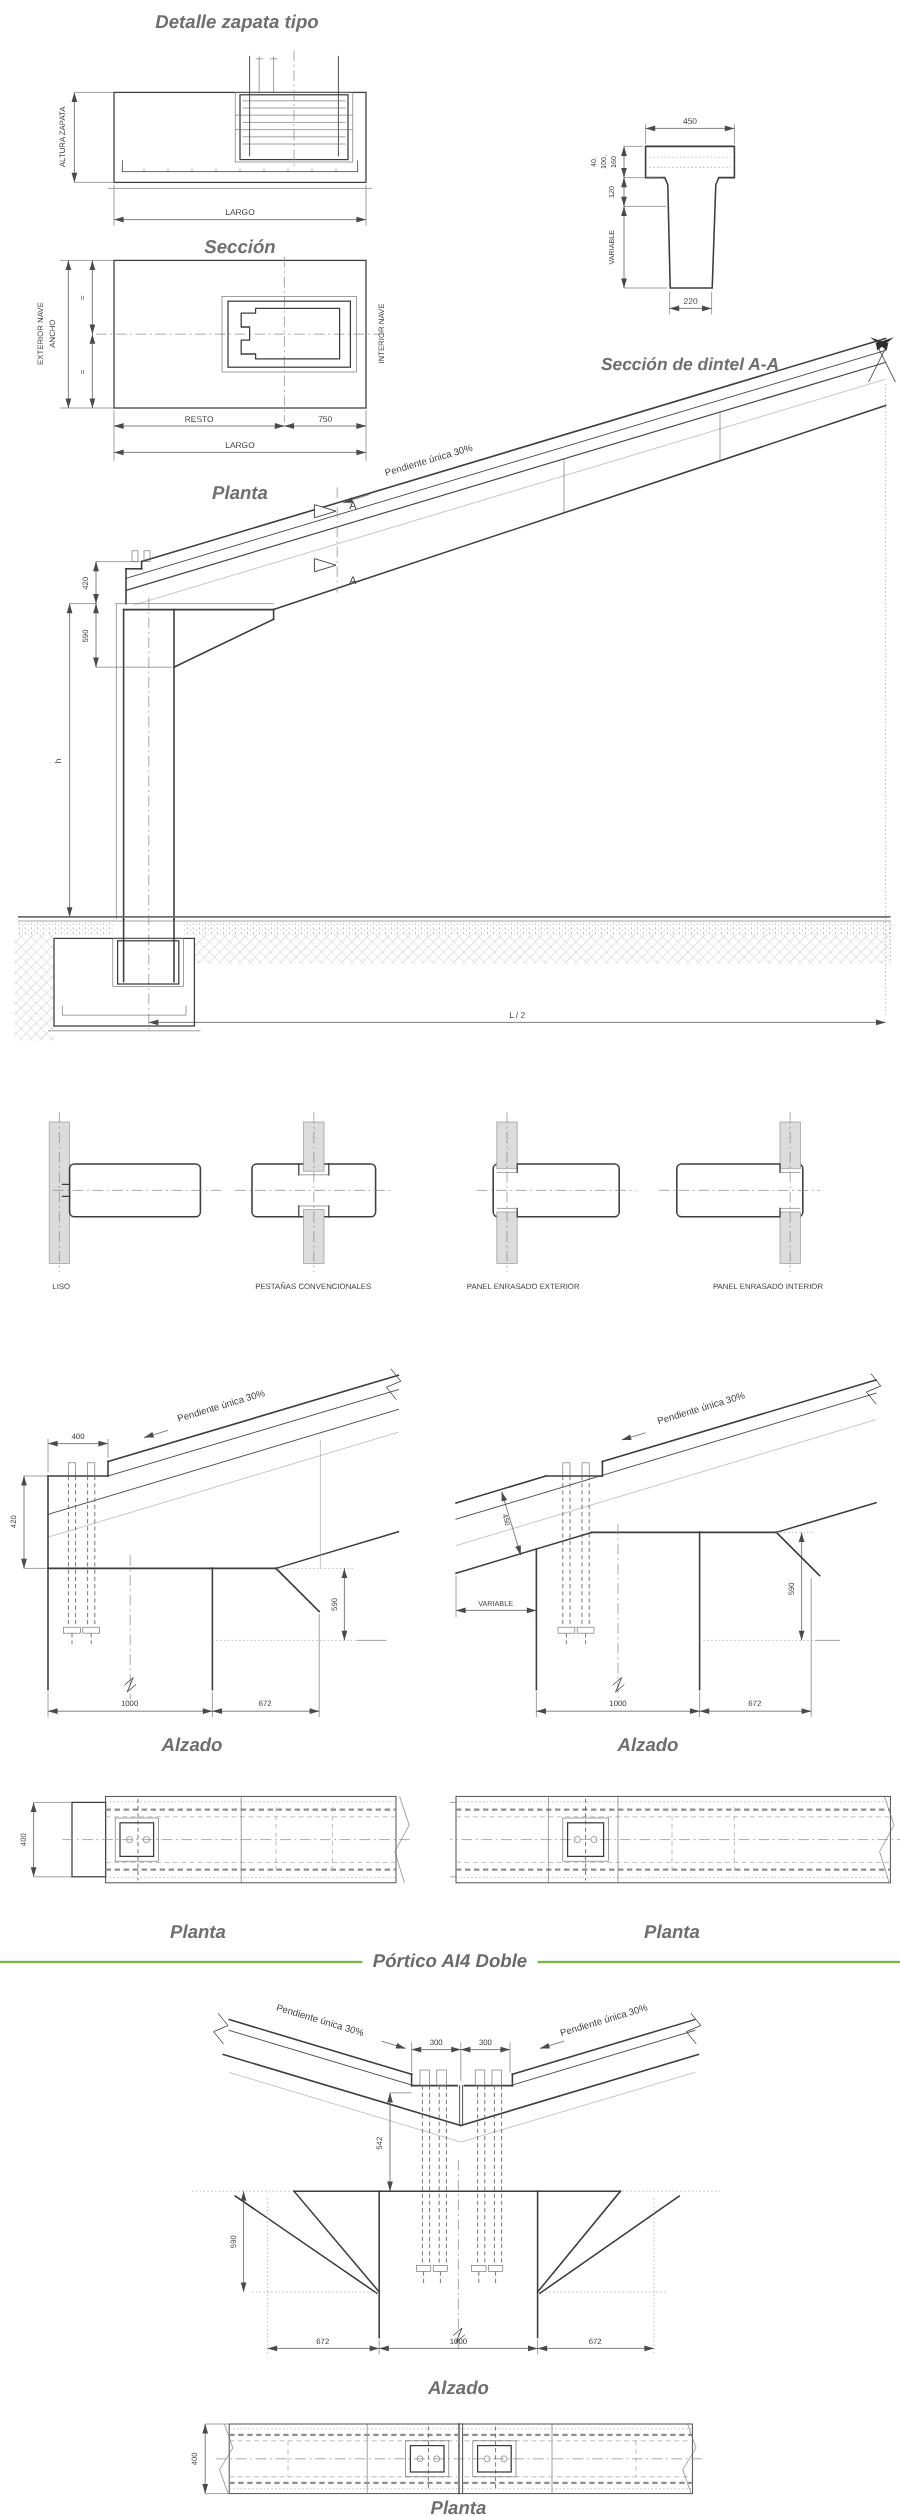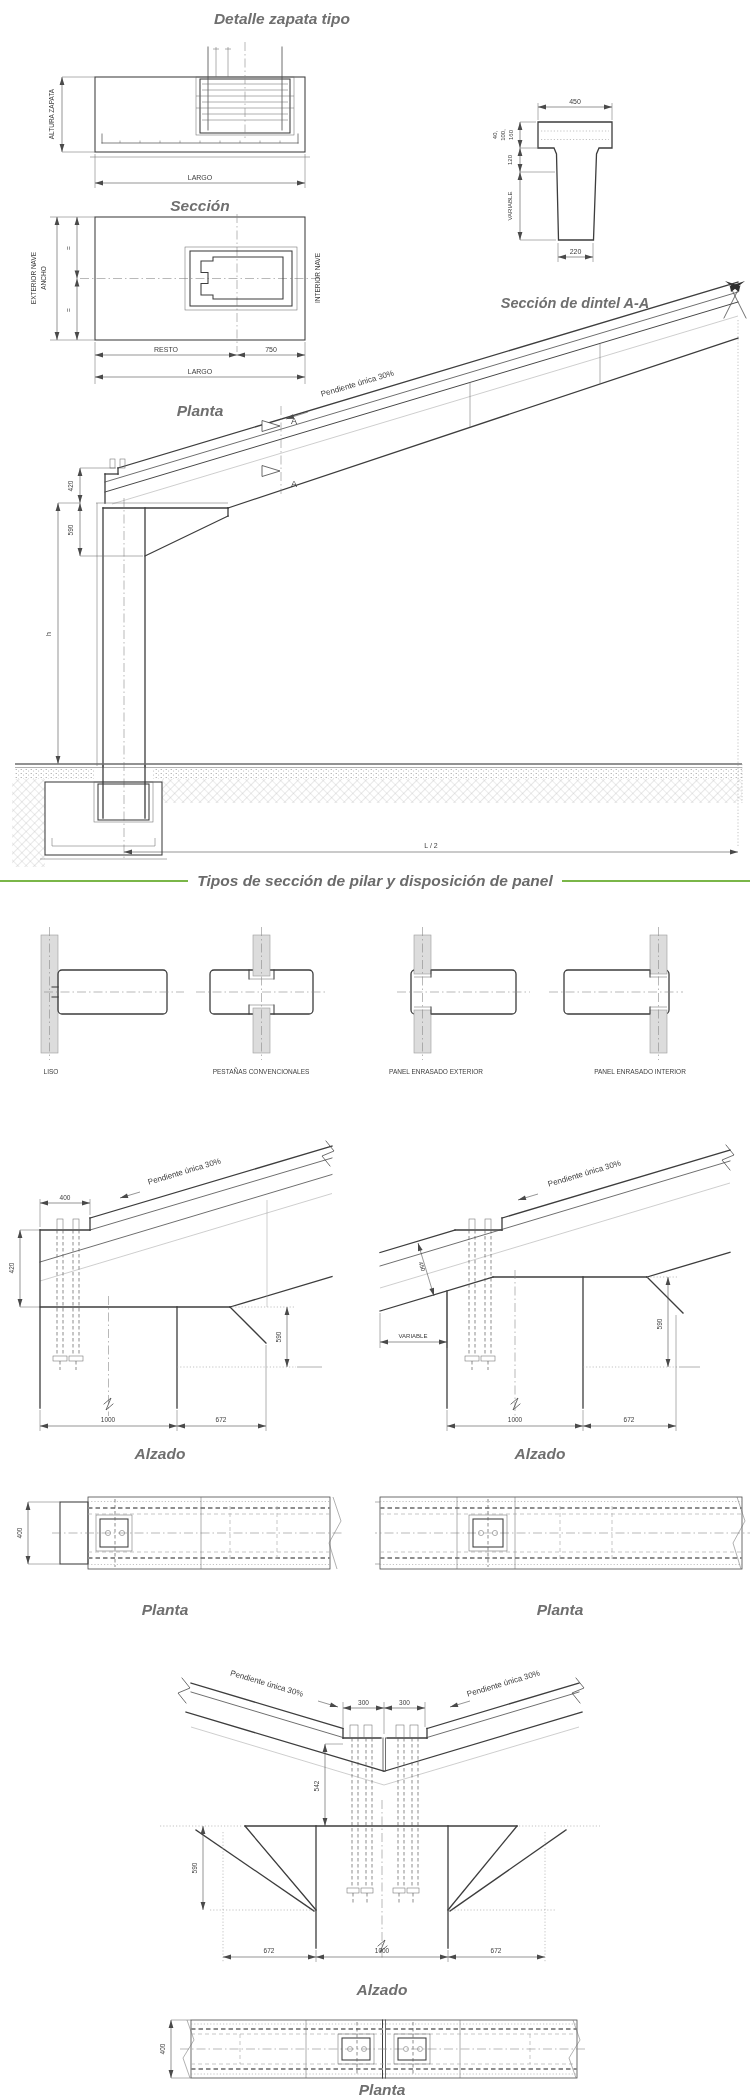--- a/index.html
+++ b/index.html
@@ -24,21 +24,21 @@
   .t8{font:8px "Liberation Sans",sans-serif;fill:#3c3c3c;}
   .t9{font:9px "Liberation Sans",sans-serif;fill:#3c3c3c;}
   .cap{font:italic bold 15.5px "Liberation Sans",sans-serif;fill:#6f6f6f;}
   .panelfill{fill:#dcdcdc;stroke:#9b9b9b;stroke-width:0.6;}
   .divider{position:absolute;left:0;width:750px;height:22px;display:flex;align-items:center;}
   .divider .ln{height:2px;background:#7ab648;flex:1;}
   .divider .lnf{height:2px;background:#7ab648;}
   .divider .tx{font:italic bold 15.5px "Liberation Sans",sans-serif;color:#6b6b6b;
                white-space:nowrap;margin:0 9px;}
   .htitle{position:absolute;font:italic bold 15.5px "Liberation Sans",sans-serif;color:#6f6f6f;
-          text-align:right;}
+          text-align:center;}
 </style>
 </head>
 <body>
 
 <div id="sheet">
 
   <div class="htitle" style="left:45px;top:10px;width:305px;">Detalle zapata tipo</div>
 
   <svg style="left:30px;top:35px" width="300" height="185" viewBox="30 35 300 185">
     <defs>
@@ -278,25 +278,20 @@
       <line x1="52" y1="846" x2="52" y2="838" class="l"></line>
       <line x1="155" y1="846" x2="155" y2="838" class="l"></line>
       <line x1="40" y1="859" x2="167" y2="859" class="l"></line>
     </g>
     <g>
       <line x1="124" y1="852" x2="738" y2="852" class="dim" marker-start="url(#mkD)" marker-end="url(#mkD)"></line>
       <text x="431" y="848" class="t7" text-anchor="middle">L / 2</text>
     </g>
   </svg>
 
-  <div class="divider" style="top:870px">
-    <div class="ln"></div>
-    <div class="tx">Tipos de sección de pilar y disposición de panel</div>
-    <div class="ln"></div>
-  </div>
 
   <svg style="left:0;top:905px" width="750" height="180" viewBox="0 905 750 180">
     <defs>
       <pattern id="hE" width="8" height="8" patternUnits="userSpaceOnUse" patternTransform="rotate(45)">
         <line x1="0" y1="0" x2="0" y2="8" stroke="#9a9a9a" stroke-width="0.55"></line>
       </pattern>
     </defs>
     <g>
       <rect x="41" y="935" width="17" height="118" class="panelfill"></rect>
       <rect x="58" y="970" width="109" height="44" rx="4" fill="url(#hE)" class="h"></rect>
@@ -556,20 +551,25 @@
     </g>
     <g>
       <line x1="362" y1="1502" x2="380" y2="1502" class="l"></line>
       <line x1="362" y1="1564" x2="380" y2="1564" class="l"></line>
       <line x1="362" y1="1502" x2="362" y2="1564" class="dim" marker-start="url(#mkI)" marker-end="url(#mkI)"></line>
       <text x="355.5" y="1533" class="t" text-anchor="middle" transform="rotate(-90 355.5 1533)">400</text>
     </g>
     <text x="560" y="1615" class="cap" text-anchor="middle">Planta</text>
   </svg>
 
+  <div class="divider" style="top:1624px">
+    <div class="ln"></div>
+    <div class="tx">Pórtico AI4 Doble</div>
+    <div class="ln"></div>
+  </div>
 
   <svg style="left:100px;top:1655px" width="560" height="350" viewBox="100 1655 560 350">
     <defs>
       <marker id="mkJ" markerWidth="9" markerHeight="6" refX="8.5" refY="3" orient="auto-start-reverse" markerUnits="userSpaceOnUse">
         <path d="M0.5,0.6 L8.5,3 L0.5,5.4 Z" fill="#4a4a4a"></path>
       </marker>
     </defs>
     <g>
       <line x1="191" y1="1683" x2="343" y2="1728.5" class="h"></line>
       <line x1="343" y1="1728.5" x2="343" y2="1738" class="h"></line>

